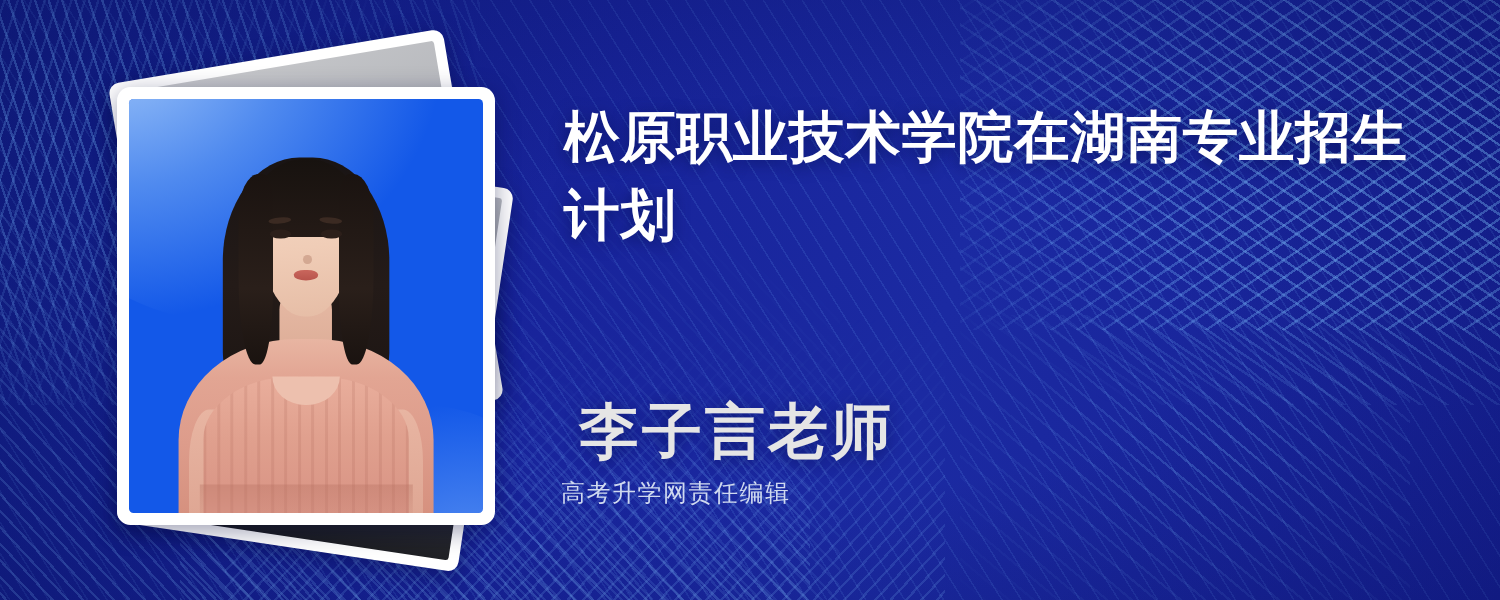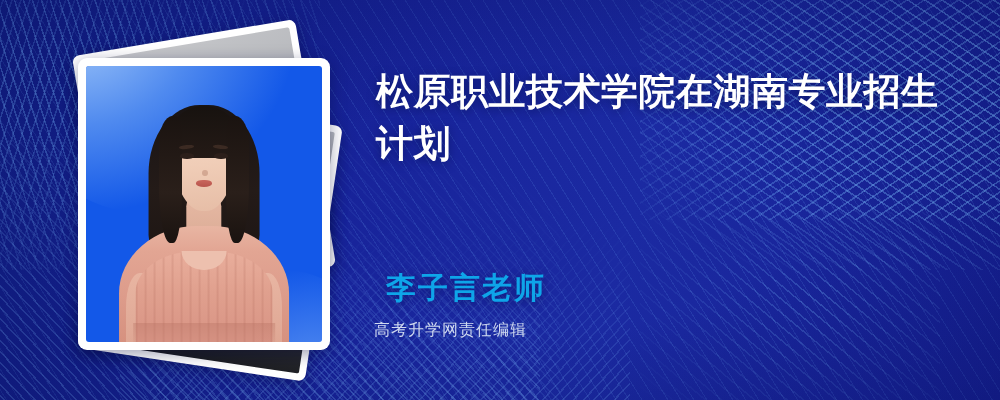--- a/index.html
+++ b/index.html
@@ -317,22 +317,22 @@
     line-height: 52px;
     letter-spacing: .5px;
     text-shadow: 0 2px 10px rgba(4,12,70,.55);
   }
   .byline-wrap {
     position: absolute;
     left: 386px; top: 268px;
   }
   .byline-name {
     margin: 0;
-    color: #0ea5e9;
-    font-size: 30px;
+    color: #e5e5e5;
+    font-size: 40px;
     font-weight: 700;
     line-height: 40px;
     letter-spacing: 2px;
     text-shadow: 0 2px 10px rgba(4,12,70,.5);
   }
   .byline-role {
     margin: 8px 0 0 -12px;
     color: #cfd9ef;
     font-size: 16px;
     font-weight: 400;

